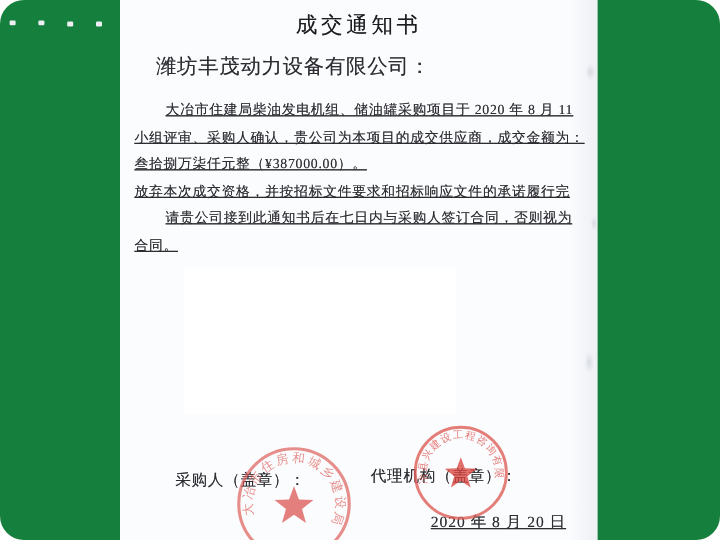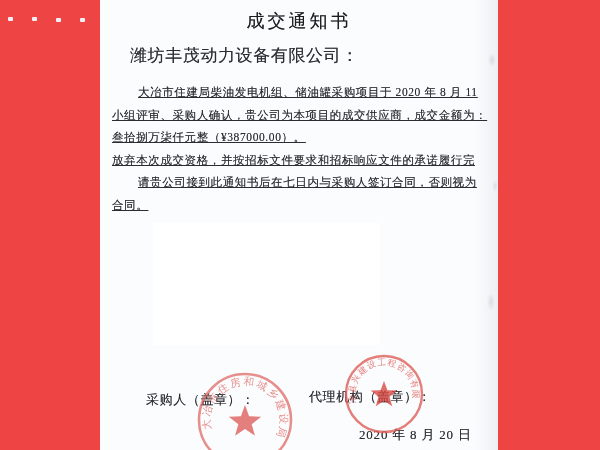--- a/index.html
+++ b/index.html
@@ -1,18 +1,18 @@
 <!DOCTYPE html>
 <html><head>
 <meta charset="utf-8">
 <style>
   html,body{margin:0;padding:0;background:#ffffff;}
   #screen{
     position:relative;width:600px;height:450px;overflow:hidden;
-    background:#ef4444;font-family:"Liberation Serif","DejaVu Serif",serif;
+    background:#15803d;font-family:"Liberation Serif","DejaVu Serif",serif;border-radius:20px;
   }
   
   .page{
     position:absolute;left:100px;top:0;width:398px;height:450px;
     background:#fbfcfe;
     background-image:
       radial-gradient(4px 7px at 392px 60px, rgba(120,130,150,.22), rgba(0,0,0,0)),
       radial-gradient(3px 6px at 395px 186px, rgba(120,130,150,.18), rgba(0,0,0,0)),
       radial-gradient(4px 9px at 391px 302px, rgba(120,130,150,.20), rgba(0,0,0,0)),
       linear-gradient(to right, rgba(0,0,0,0) 94%, rgba(140,150,170,.12) 100%);
@@ -37,21 +37,21 @@
   .body-line.indent{padding-left:26px;}
   .redaction{
     position:absolute;left:53px;top:223px;width:227px;height:122px;background:#ffffff;
   }
   .sig-label{
     position:absolute;font-size:13px;color:#2c2c31;letter-spacing:.6px;
     text-shadow:0 0 .4px rgba(40,40,45,.55);white-space:nowrap;
   }
   .sig-purchaser{left:46px;top:391px;}
   .sig-agency{left:209px;top:388px;z-index:1;}
-  .sig-date{left:259px;top:426px;letter-spacing:.8px;}
+  .sig-date{left:259px;top:426px;letter-spacing:.8px;text-decoration:underline;}
   .seal{position:absolute;filter:blur(.4px);z-index:2;}
   .seal-left{left:95px;top:370px;opacity:.68;}
   .seal-right{left:242px;top:352px;opacity:.78;}
 </style>
 </head>
 <body>
 
 <div id="screen">
 
   <div class="speck" style="left:8px;top:17px;"></div>

